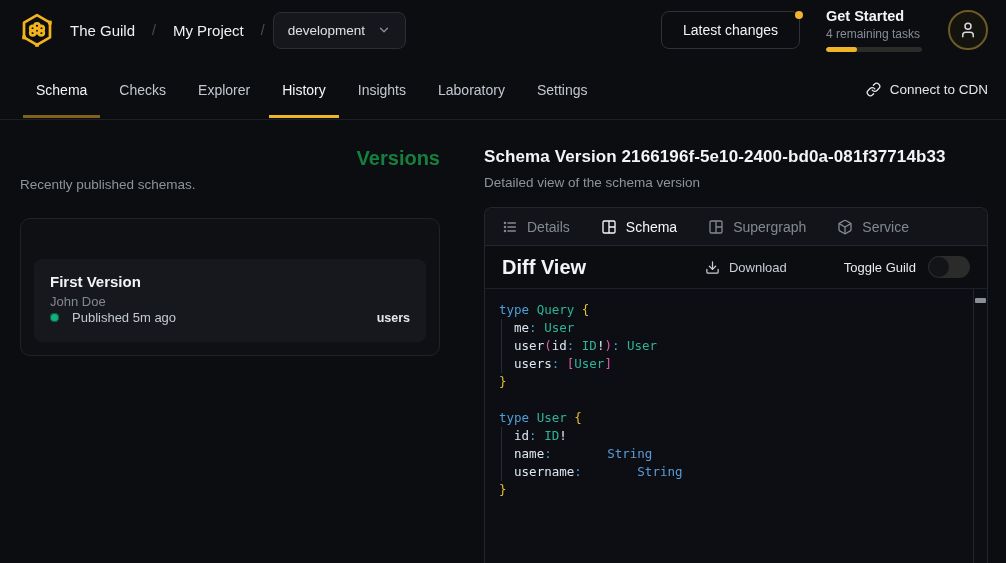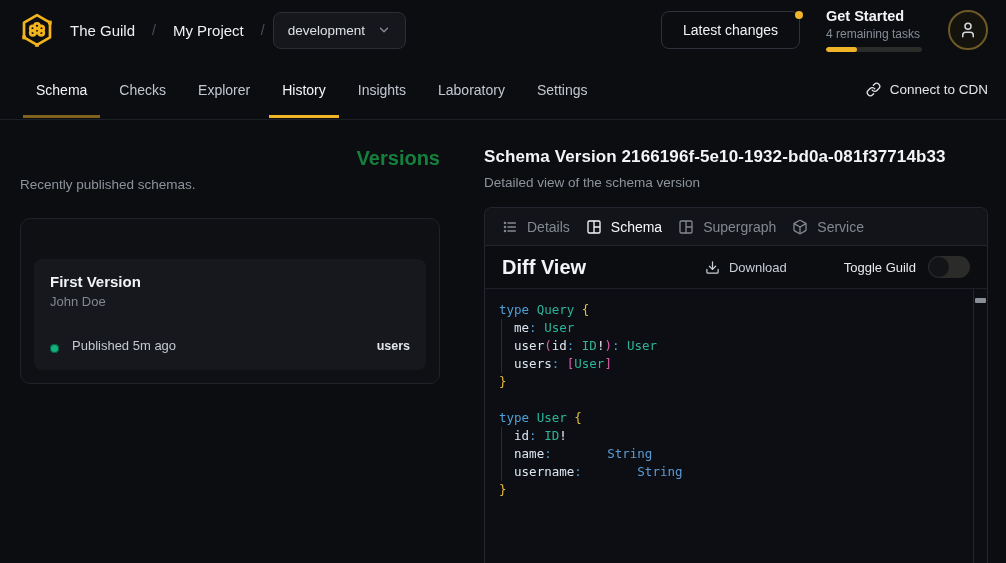--- a/index.html
+++ b/index.html
@@ -71,33 +71,33 @@
   .panel-h1 { font-size:20px; font-weight:700; color:#15803d;text-align:right; }
   .panel-sub { margin-top:7px; font-size:13.5px; color:#8e949c; }
 
   .versions-card {
     margin-top:26px; border:1px solid #1f2329; border-radius:10px; background:#0e1014;
     padding:40px 13px 13px 13px;
   }
   .version-item { background:#16181d; border-radius:8px; padding:14px 16px 17px 16px; cursor:pointer; }
   .vi-name { font-size:15px; font-weight:600; color:#f2f4f6; }
   .vi-author { font-size:13px; color:#82888f; margin-top:4px; }
-  .vi-row { display:flex; align-items:flex-end; margin-top:29px; }
+  .vi-row { display:flex; align-items:center; margin-top:1px; }
   .vi-dot { width:9px; height:9px; border-radius:50%; background:#12b17c; box-shadow:0 0 0 1px #0b5a40 inset; margin-right:13px; }
   .vi-status { font-size:13px; color:#c3c9d1; }
   .vi-service { margin-left:auto; font-size:12.5px; font-weight:700; color:#e2e6eb; }
 
   .detail-title { font-size:17px; font-weight:600; color:#f2f4f6; letter-spacing:.1px; }
   .detail-sub { margin-top:8px; font-size:13.5px; color:#8e949c; }
 
   .detail-panel {
     margin-top:17px; flex:1; display:flex; flex-direction:column;
     border:1px solid #23262e; border-bottom:none; border-radius:8px 8px 0 0; overflow:hidden;
   }
-  .detail-tabs { height:38px; flex:0 0 auto; background:#12141a; border-bottom:1px solid #23262e; display:flex; align-items:center; padding:0 17px; gap:16px; }
+  .detail-tabs { height:38px; flex:0 0 auto; background:#12141a; border-bottom:1px solid #23262e; display:flex; align-items:center; padding:0 17px; gap:31px; }
   .dtab { display:flex; align-items:center; gap:9px; font-size:14px; color:#83898f; cursor:pointer; }
   .dtab.is-active { color:#f5f7f9; font-weight:500; }
 
   .diff-row { height:43px; flex:0 0 auto; display:flex; align-items:center; padding:0 17px; background:#0b0d11; border-bottom:1px solid #1d2026; }
   .diff-title { font-size:20px; font-weight:700; color:#f2f4f6; }
   .diff-actions { margin-left:auto; display:flex; align-items:center; }
   .dl-btn { display:flex; align-items:center; gap:9px; color:#c9ced6; font-size:13px; cursor:pointer; }
   .toggle-label { margin-left:57px; font-size:13px; color:#e8eaed; }
   .switch { margin-left:12px; width:42px; height:22px; border-radius:11px; background:#2b2b29; position:relative; cursor:pointer; }
   .switch .knob { position:absolute; left:1px; top:1px; width:20px; height:20px; border-radius:50%; background:#131417; }
@@ -206,21 +206,21 @@
         <div class="vi-row">
           <span class="vi-dot"></span>
           <span class="vi-status">Published 5m ago</span>
           <span class="vi-service">users</span>
         </div>
       </div>
     </div>
   </div>
 
   <div class="col-right">
-    <div class="detail-title">Schema Version 2166196f-5e10-1932-bd0a-081f37714b33</div>
+    <div class="detail-title">Schema Version 2166196f-5e10-2400-bd0a-081f37714b33</div>
     <div class="detail-sub">Detailed view of the schema version</div>
 
     <div class="detail-panel">
       <div class="detail-tabs">
         <div class="dtab">
           <span>
             <svg width="16" height="16" viewBox="0 0 24 24" fill="none" stroke="currentColor" stroke-width="2.2" stroke-linecap="round">
                 <line x1="9" y1="6" x2="20" y2="6"></line>
                 <line x1="9" y1="12" x2="20" y2="12"></line>
                 <line x1="9" y1="18" x2="20" y2="18"></line>

